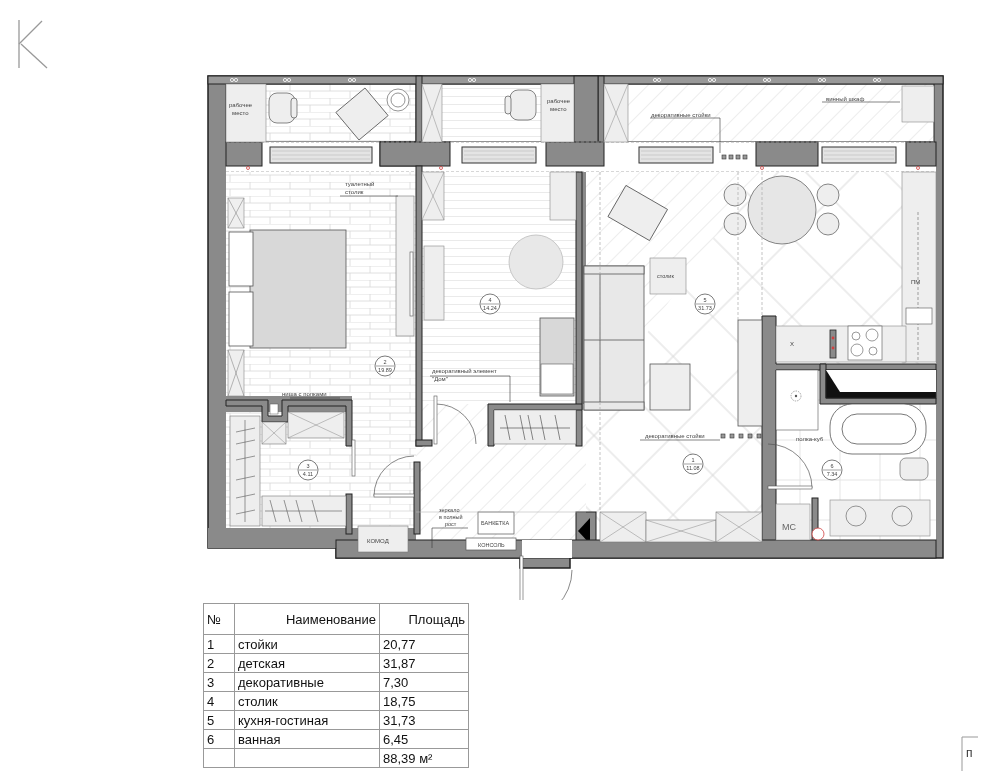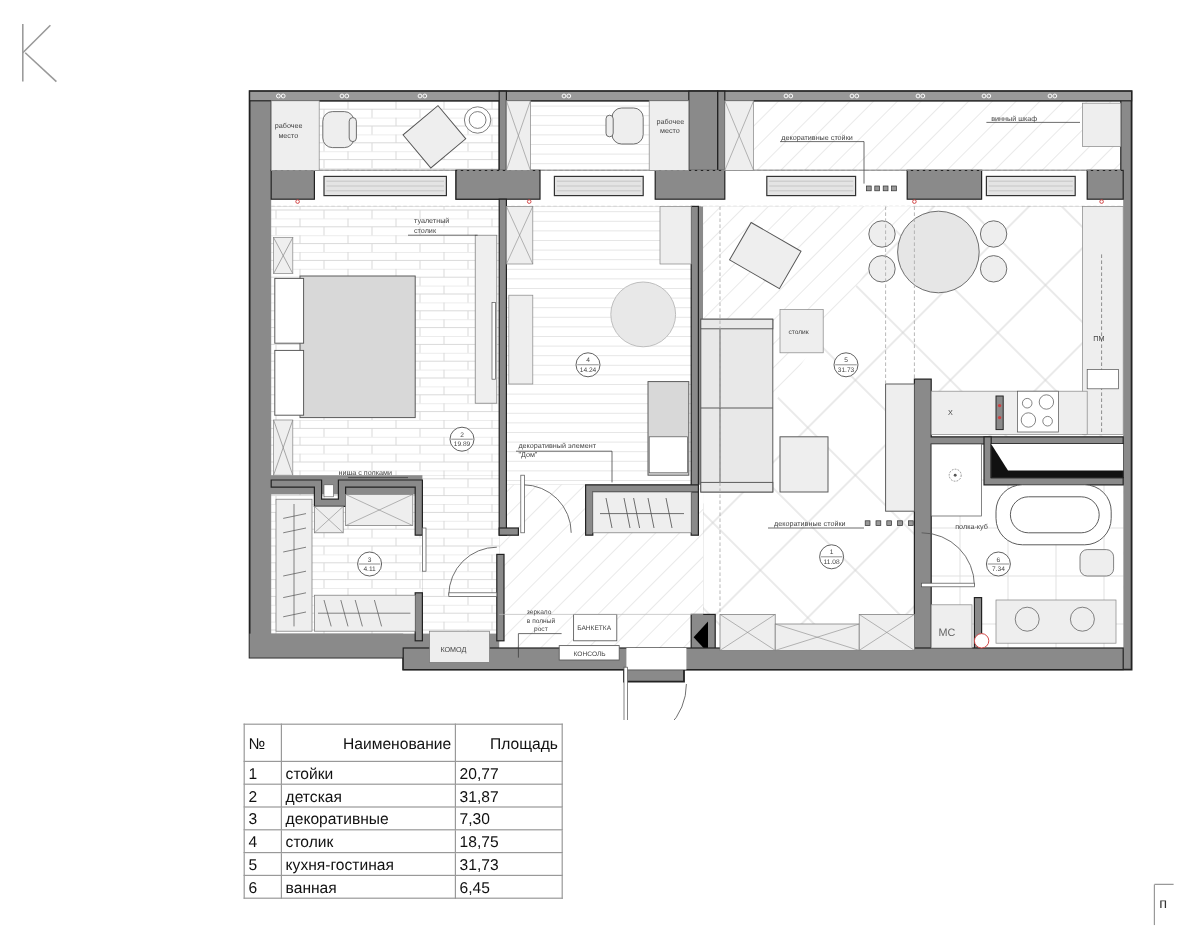--- a/index.html
+++ b/index.html
@@ -459,20 +459,25 @@
     <tr>
       <td>5</td>
       <td>кухня-гостиная</td>
       <td>31,73</td>
     </tr>
     <tr>
       <td>6</td>
       <td>ванная</td>
       <td>6,45</td>
     </tr>
+    <tr>
+      <td></td>
+      <td></td>
+      <td>88,39 м²</td>
+    </tr>
   </tbody>
 </table>
 
 <svg class="corner" width="20" height="36" viewBox="0 0 20 36">
   <line x1="2" y1="2" x2="2" y2="36" stroke="#999" stroke-width="1"></line>
   <line x1="2" y1="2" x2="18" y2="2" stroke="#999" stroke-width="1"></line>
   <text x="6" y="22" font-family="Liberation Sans, sans-serif" font-size="12" fill="#333">п</text>
 </svg>
 
 </body></html>

